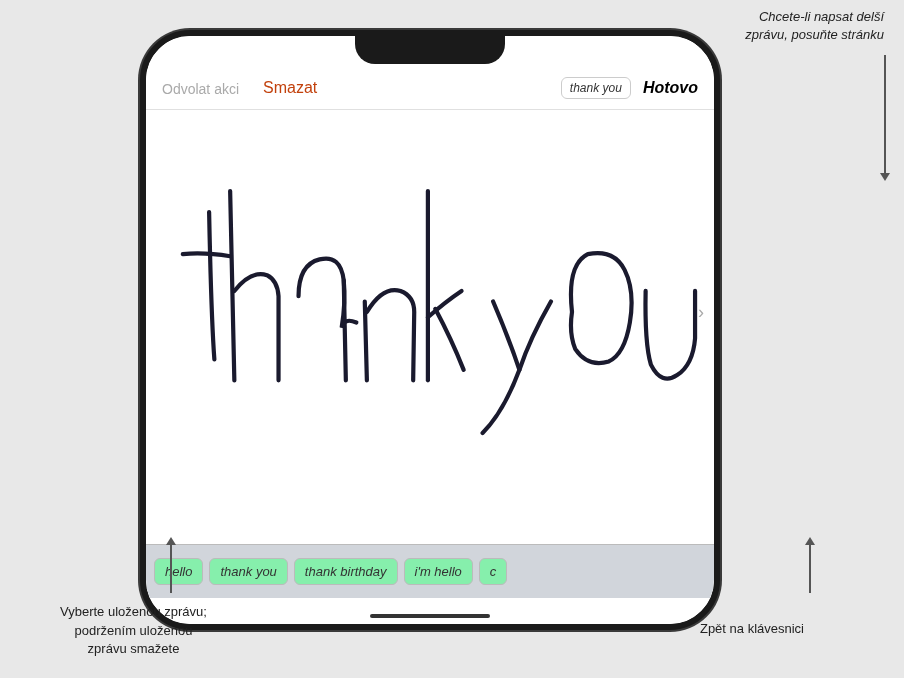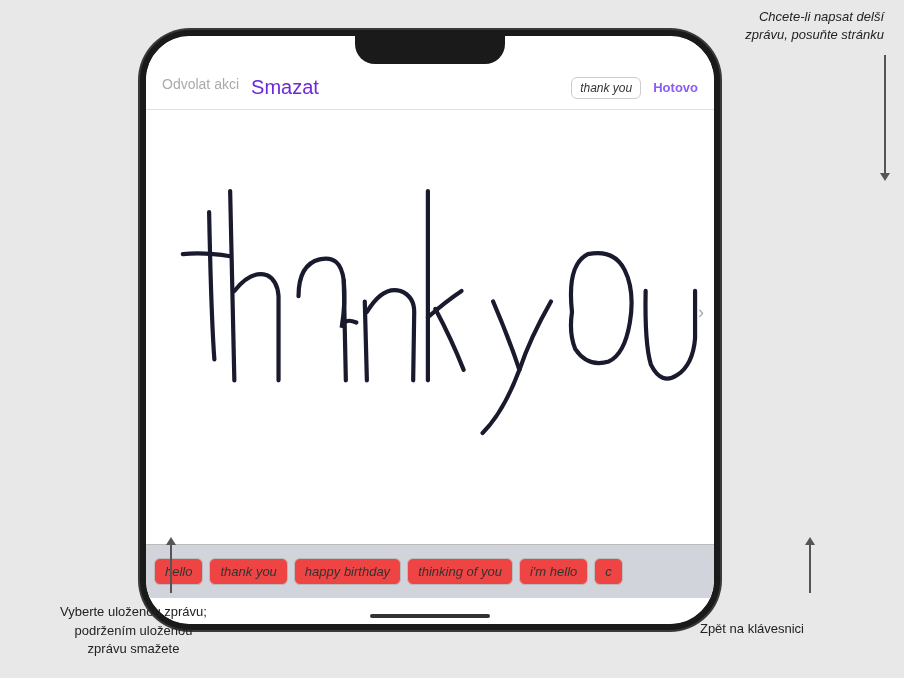--- a/index.html
+++ b/index.html
@@ -193,33 +193,33 @@
       display: flex;
       align-items: center;
       justify-content: space-between;
       padding: 0 16px;
       background: white;
       border-bottom: 1px solid #e0e0e0;
     }
 
     .top-bar-left {
       display: flex;
-      align-items: flex-start;
-      gap: 12px;
+      align-items: flex-end;
+      gap: 24px;
     }
 
     .btn-undo {
       font-size: 14px;
       color: #aaa;
       cursor: pointer;
     }
 
     .btn-clear {
-      font-size: 20px;
-      color: #6d28d9;
+      font-size: 16px;
+      color: #c2410c;
       font-weight: 400;
       cursor: pointer;
     }
 
     .top-bar-right {
       display: flex;
       align-items: center;
       gap: 12px;
     }
 
@@ -227,24 +227,25 @@
       background: white;
       border: 1px solid #ccc;
       border-radius: 6px;
       padding: 3px 8px;
       font-size: 12px;
       color: #333;
       font-style: italic;
     }
 
     .btn-done {
-      font-size: 13px;
-      color: #8b5cf6;
+      font-size: 16px;
+      color: #000000;
       font-weight: 600;
       cursor: pointer;
+      font-style: italic;
     }
 
     
     .writing-area {
       position: absolute;
       top: 74px;
       left: 0;
       right: 0;
       bottom: 110px;
       background: white;
@@ -279,21 +280,21 @@
       height: 54px;
       background: #d1d5db;
       border-top: 1px solid #bbb;
       display: flex;
       align-items: center;
       padding: 0 8px;
       gap: 6px;
     }
 
     .suggestion-chip {
-      background: #ef4444;
+      background: #86efac;
       border: 1px solid #bbb;
       border-radius: 6px;
       padding: 5px 10px;
       font-size: 13px;
       color: #333;
       font-style: italic;
       cursor: pointer;
       white-space: nowrap;
     }
 
@@ -378,22 +379,21 @@
 
         <path d="M475,155 Q474,205 480,225 Q490,245 505,235 Q520,225 522,200 L522,155" stroke="#1a1a2e" stroke-width="4" fill="none" stroke-linecap="round"></path>
       </svg>
 
       <div class="next-arrow">›</div>
     </div>
 
     <div class="suggestions-bar">
       <span class="suggestion-chip">hello</span>
       <span class="suggestion-chip">thank you</span>
-      <span class="suggestion-chip">happy birthday</span>
-      <span class="suggestion-chip">thinking of you</span>
+      <span class="suggestion-chip">thank birthday</span>
       <span class="suggestion-chip">i'm hello</span>
       <span class="suggestion-chip">c</span>
 
     </div>
 
     <div class="home-indicator"></div>
   </div>
 </div>
 
 </body></html>

